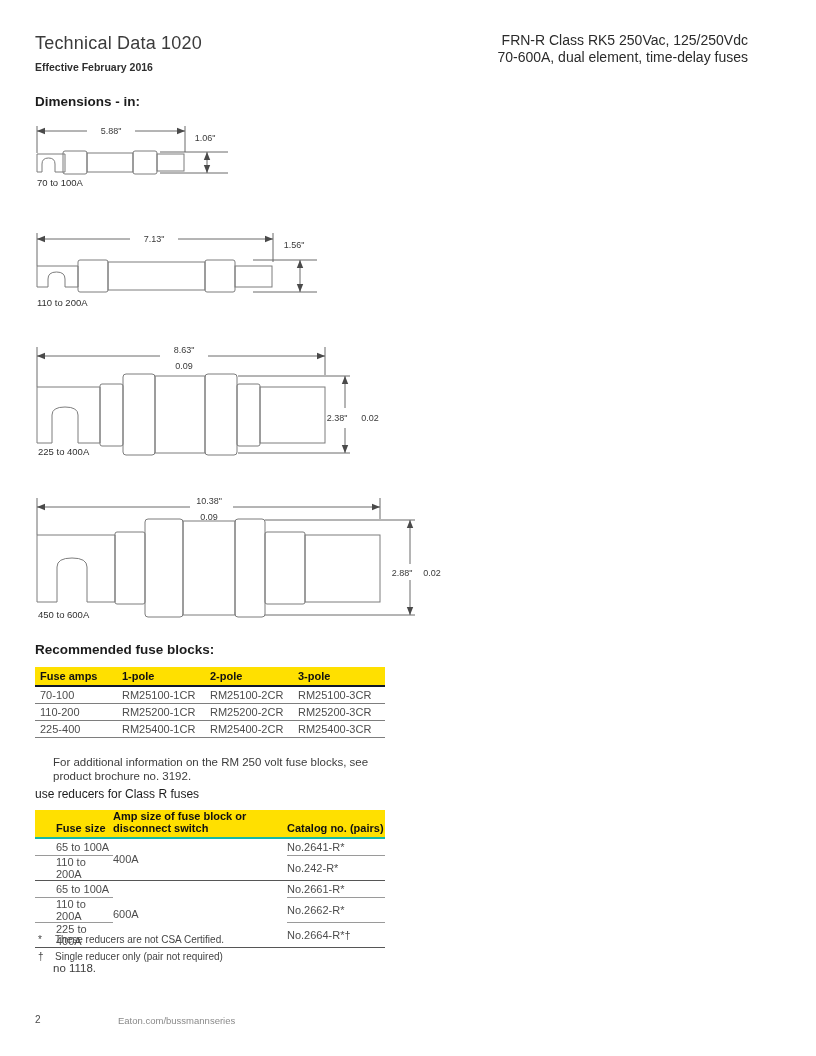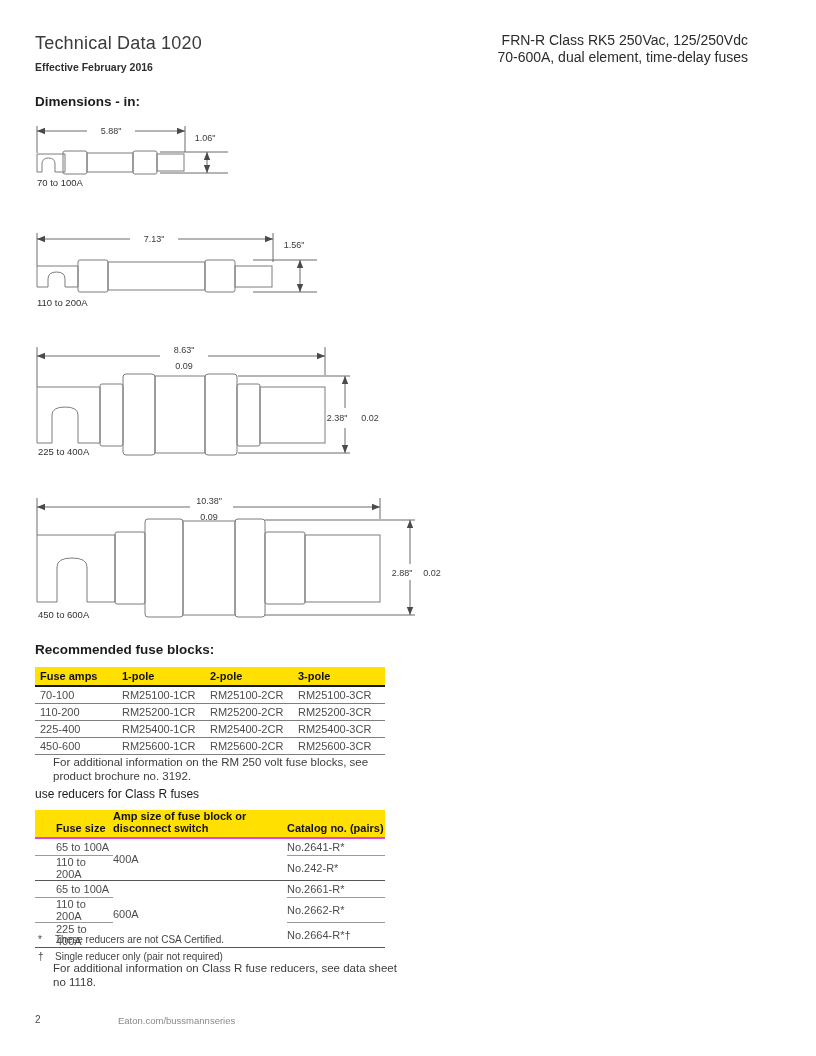--- a/index.html
+++ b/index.html
@@ -32,21 +32,21 @@
   .t1 col:nth-child(3){width:88px;} .t1 col:nth-child(4){width:87px;}
   .t1 thead th { height:19px; border-bottom:2px solid #0f172a; }
   .t1 th:first-child, .t1 td:first-child { padding-left:5px; }
   .t1 td { height:17px; border-bottom:1px solid #7e7e7e; }
 
   .note { position:absolute; left:35px; font-size:11.5px; color:#3d3d3d; line-height:13.5px;margin-left:18px; }
   .sub-heading { position:absolute; left:35px; font-size:12px; font-weight:normal; color:#1c1c1c; }
 
   .t2 { top:810px; width:350px; }
   .t2 col:nth-child(1){width:78px;} .t2 col:nth-child(2){width:174px;} .t2 col:nth-child(3){width:98px;}
-  .t2 thead th { height:28px; vertical-align:bottom; padding-bottom:3px; border-bottom:2px solid #d946ef; line-height:12px; }
+  .t2 thead th { height:28px; vertical-align:bottom; padding-bottom:3px; border-bottom:2px solid #14b8a6; line-height:12px; }
   .t2 th:first-child, .t2 td:first-child { padding-left:21px; }
   .t2 td { height:17px; vertical-align:middle; }
   .t2 td.bb-light { border-bottom:1px solid #9a9a9a; }
   .t2 td.bb-dark  { border-bottom:1px solid #565656; }
 
   .footnotes { position:absolute; left:38px; top:931px; font-size:10px; color:#454545; }
   .footnote-row { height:17px; line-height:17px; }
   .fn-sym { display:inline-block; width:17px; }
 
   .footer-pageno { position:absolute; left:35px; top:1014px; font-size:10px; color:#4a4a4a; }
@@ -223,26 +223,20 @@
         <td>RM25200-1CR</td>
         <td>RM25200-2CR</td>
         <td>RM25200-3CR</td>
       </tr>
       <tr>
         <td>225-400</td>
         <td>RM25400-1CR</td>
         <td>RM25400-2CR</td>
         <td>RM25400-3CR</td>
       </tr>
-      <tr>
-        <td>450-600</td>
-        <td>RM25600-1CR</td>
-        <td>RM25600-2CR</td>
-        <td>RM25600-3CR</td>
-      </tr>
     </tbody>
   </table>
 
   <div class="note" style="top:756px;">
     <div>For additional information on the RM 250 volt fuse blocks, see</div>
     <div>product brochure no. 3192.</div>
   </div>
 
   <div class="sub-heading" style="top:787px;">use reducers for Class R fuses</div>
 
@@ -288,20 +282,19 @@
   <div class="footnotes">
     <div class="footnote-row">
       <span class="fn-sym">*</span><span>These reducers are not CSA Certified.</span>
     </div>
     <div class="footnote-row">
       <span class="fn-sym">†</span><span>Single reducer only (pair not required)</span>
     </div>
   </div>
 
   <div class="note" style="top:962px;">
-    <div>For additional information on Class R fuse reducers, see data sheet</div>
     <div>no 1118.</div>
   </div>
 
   <div class="footer-pageno">2</div>
   <div class="footer-url">Eaton.com/bussmannseries</div>
 
 </div>
 
 </body></html>

